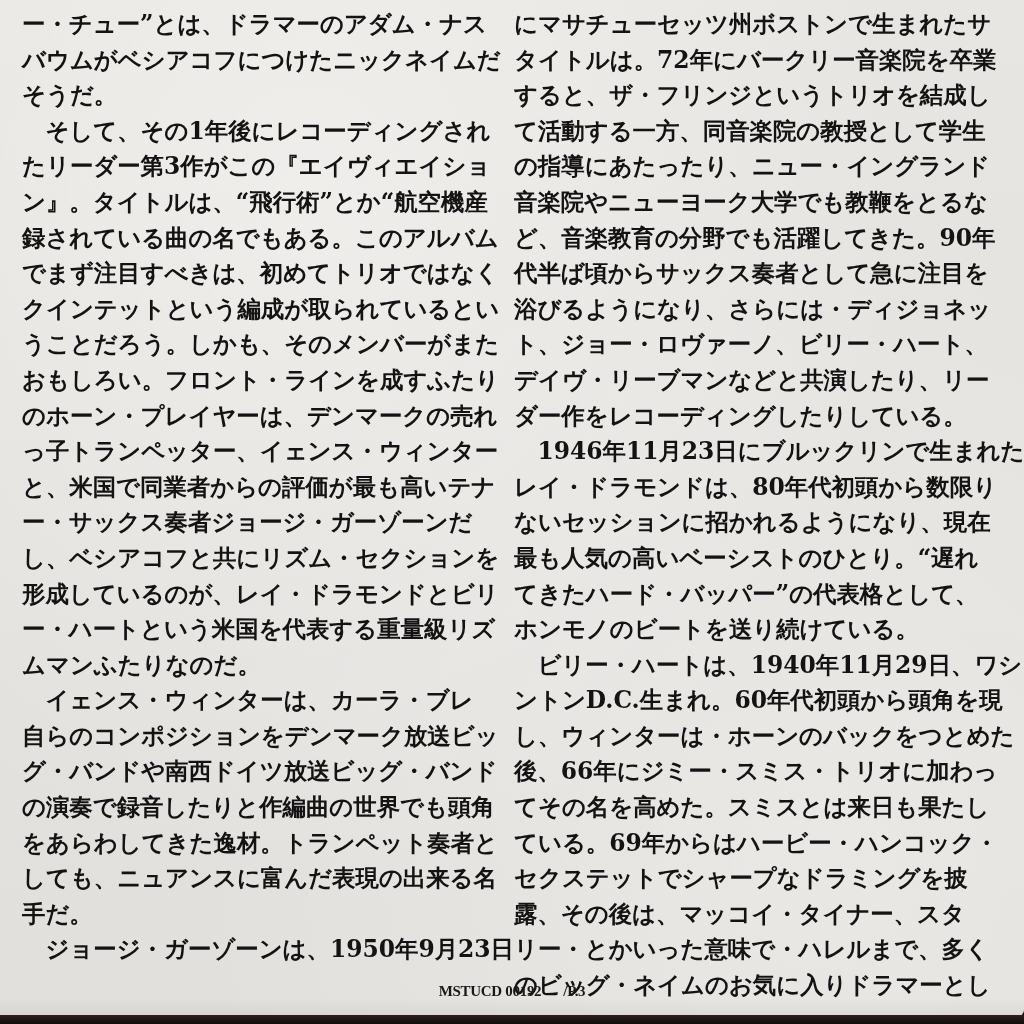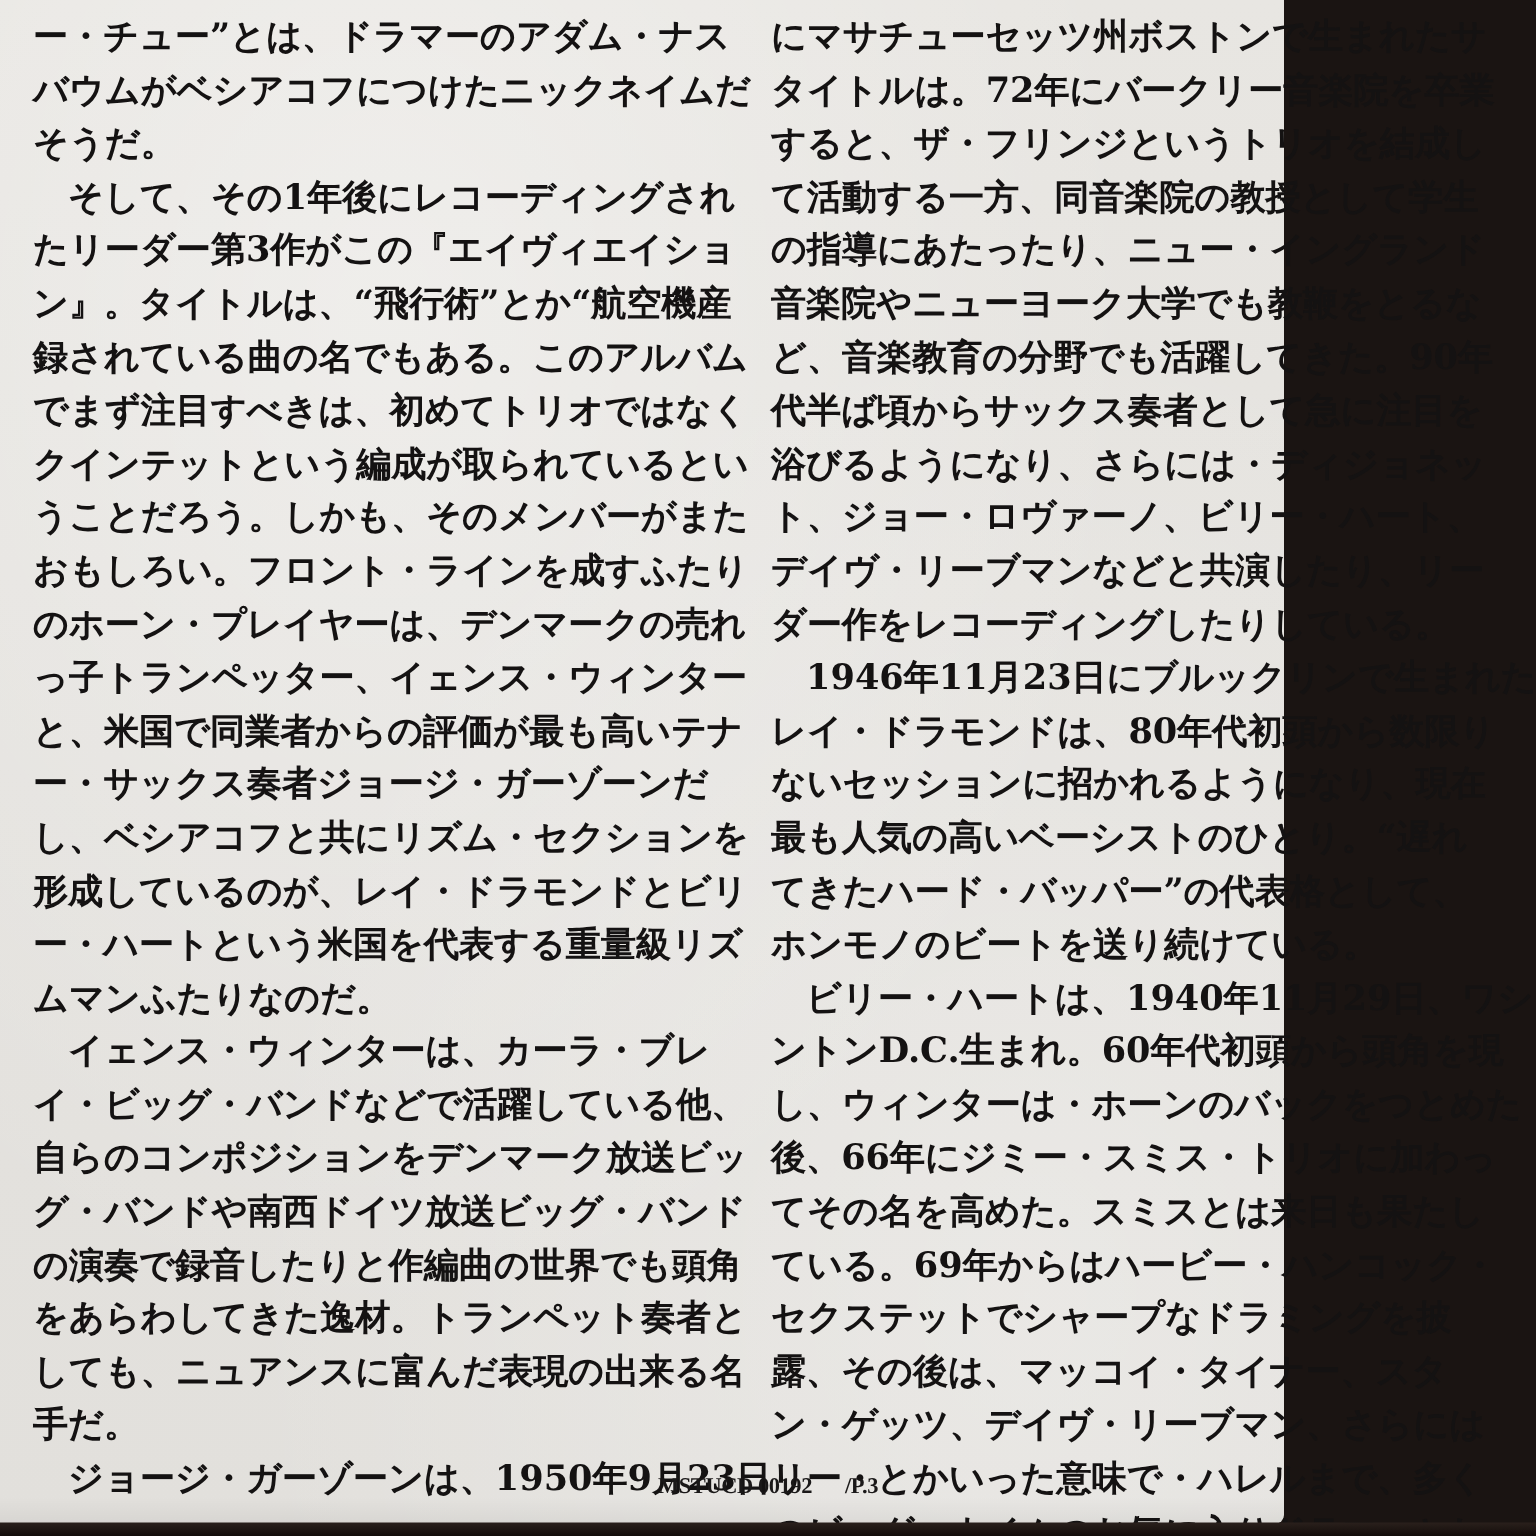--- a/index.html
+++ b/index.html
@@ -6,21 +6,21 @@
       margin: 0;
       padding: 0;
       width: 1024px;
       height: 1024px;
       overflow: hidden;
       background: #1a1412;
     }
     .page {
       position: absolute;
       left: 0; top: 0;
-      width: 856px;
+      width: 1024px;
       height: 1016px;
       background:
         radial-gradient(ellipse at 30% 20%, rgba(255,255,255,0.35), rgba(255,255,255,0) 60%),
         radial-gradient(ellipse at 80% 85%, rgba(255,255,255,0.25), rgba(255,255,255,0) 55%),
         linear-gradient(180deg, #e8e6e2 0%, #e4e2de 50%, #e2e0dc 100%);
       border-bottom-right-radius: 6px;
     }
     .page::after {
       content: "";
       position: absolute;
@@ -85,21 +85,20 @@
       <span class="line">おもしろい。フロント・ラインを成すふたり</span>
       <span class="line">のホーン・プレイヤーは、デンマークの売れ</span>
       <span class="line">っ子トランペッター、イェンス・ウィンター</span>
       <span class="line">と、米国で同業者からの評価が最も高いテナ</span>
       <span class="line">ー・サックス奏者ジョージ・ガーゾーンだ</span>
       <span class="line">し、ベシアコフと共にリズム・セクションを</span>
       <span class="line">形成しているのが、レイ・ドラモンドとビリ</span>
       <span class="line">ー・ハートという米国を代表する重量級リズ</span>
       <span class="line">ムマンふたりなのだ。</span>
       <span class="line">　イェンス・ウィンターは、カーラ・ブレ</span>
-      <span class="line">イ・ビッグ・バンドなどで活躍している他、</span>
       <span class="line">自らのコンポジションをデンマーク放送ビッ</span>
       <span class="line">グ・バンドや南西ドイツ放送ビッグ・バンド</span>
       <span class="line">の演奏で録音したりと作編曲の世界でも頭角</span>
       <span class="line">をあらわしてきた逸材。トランペット奏者と</span>
       <span class="line">しても、ニュアンスに富んだ表現の出来る名</span>
       <span class="line">手だ。</span>
       <span class="line">　ジョージ・ガーゾーンは、1950年9月23日</span>
     </div>
   <div class="column right" id="col-right">
       <span class="line">にマサチューセッツ州ボストンで生まれたサ</span>
@@ -121,21 +120,20 @@
       <span class="line">てきたハード・バッパー”の代表格として、</span>
       <span class="line">ホンモノのビートを送り続けている。</span>
       <span class="line">　ビリー・ハートは、1940年11月29日、ワシ</span>
       <span class="line">ントンD.C.生まれ。60年代初頭から頭角を現</span>
       <span class="line">し、ウィンターは・ホーンのバックをつとめた</span>
       <span class="line">後、66年にジミー・スミス・トリオに加わっ</span>
       <span class="line">てその名を高めた。スミスとは来日も果たし</span>
       <span class="line">ている。69年からはハービー・ハンコック・</span>
       <span class="line">セクステットでシャープなドラミングを披</span>
       <span class="line">露、その後は、マッコイ・タイナー、スタ</span>
-      <span class="line">ン・ゲッツ、デイヴ・リーブマン、さらには</span>
       <span class="line">リー・とかいった意味で・ハレルまで、多く</span>
       <span class="line">のビッグ・ネイムのお気に入りドラマーとし</span>
     </div>
   <div class="footer">
     <span style="margin-left:0">MSTUCD 00192</span><span>/P.3</span>
   </div>
 </div>
 <div class="bottom-border"></div>
 
 </body></html>

